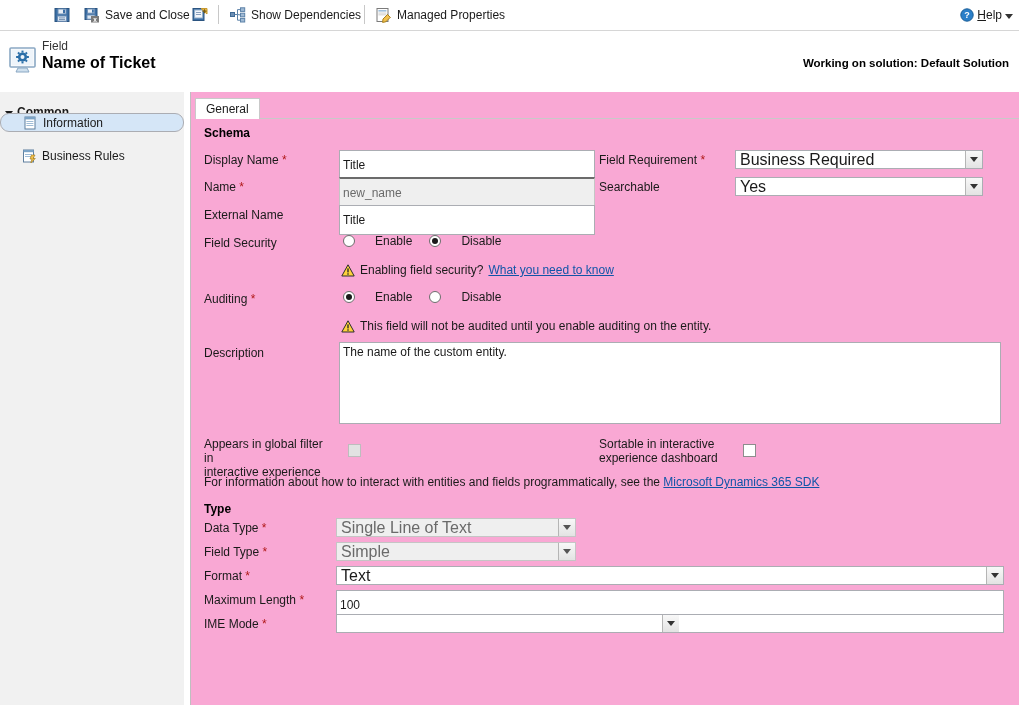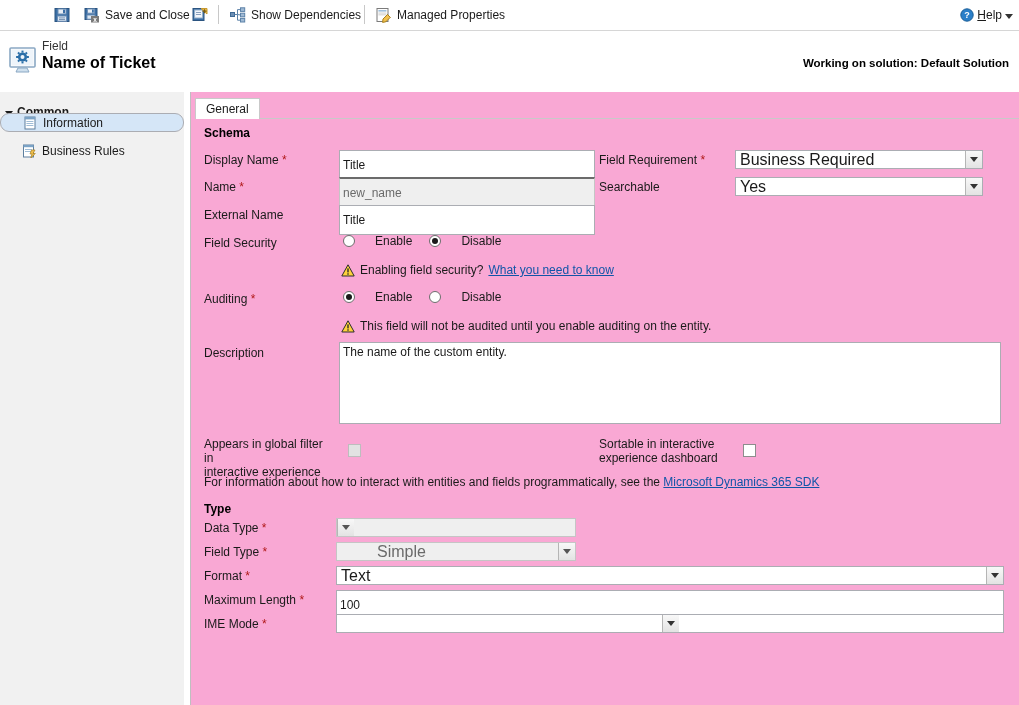--- a/index.html
+++ b/index.html
@@ -73,21 +73,21 @@
   }
   .nav-group {
     position: absolute; left: 5px; top: 13px;
     font-size: 12px; font-weight: bold; color: #1a1a1a;
     display: flex; align-items: center; gap: 4px;
   }
   .tri { width: 0; height: 0; border-left: 4px solid transparent; border-right: 4px solid transparent;
          border-top: 5px solid #1a1a1a; margin-top: 2px; }
   .nav-item {
     position: absolute; left: 0; width: 184px; height: 19px;
-    display: flex; align-items: flex-start; gap: 6px;
+    display: flex; align-items: flex-end; gap: 6px;
     padding-left: 22px; font-size: 12px; color: #1a1a1a; cursor: pointer;
   }
   .nav-item.sel { background: #d5e6f7; }
 
   
   .main {
     position: absolute; left: 190px; top: 92px; width: 829px; height: 613px;
     background: #f9a8d4;
     border-left: 1px solid #bfbfbf;
   }
@@ -438,29 +438,30 @@
       <span>For information about how to interact with entities and fields programmatically, see the</span>
       <a class="lnk">Microsoft Dynamics 365 SDK</a>
     </div>
 
     <div class="section-title" style="left:13px; top:410px;">Type</div>
 
     <div class="lbl" style="left:13px; top:429px;">
       <span>Data Type</span><span class="req">&nbsp;*</span>
     </div>
     <div class="sel dis" style="left:145px; top:426px; width:240px;">
+      <span class="val">Single Line of Text</span>
       <span class="arrow">
           <span class="chev"></span>
         </span>
     </div>
 
     <div class="lbl" style="left:13px; top:453px;">
       <span>Field Type</span><span class="req">&nbsp;*</span>
     </div>
-    <div class="sel dis" style="left:145px; top:450px; width:240px;padding-left:36px;">
+    <div class="sel dis" style="left:145px; top:450px; width:240px;">
       <span class="val">Simple</span>
       <span class="arrow">
           <span class="chev"></span>
         </span>
     </div>
 
     <div class="lbl" style="left:13px; top:477px;">
       <span>Format</span><span class="req">&nbsp;*</span>
     </div>
     <div class="sel" style="left:145px; top:474px; width:668px;">

